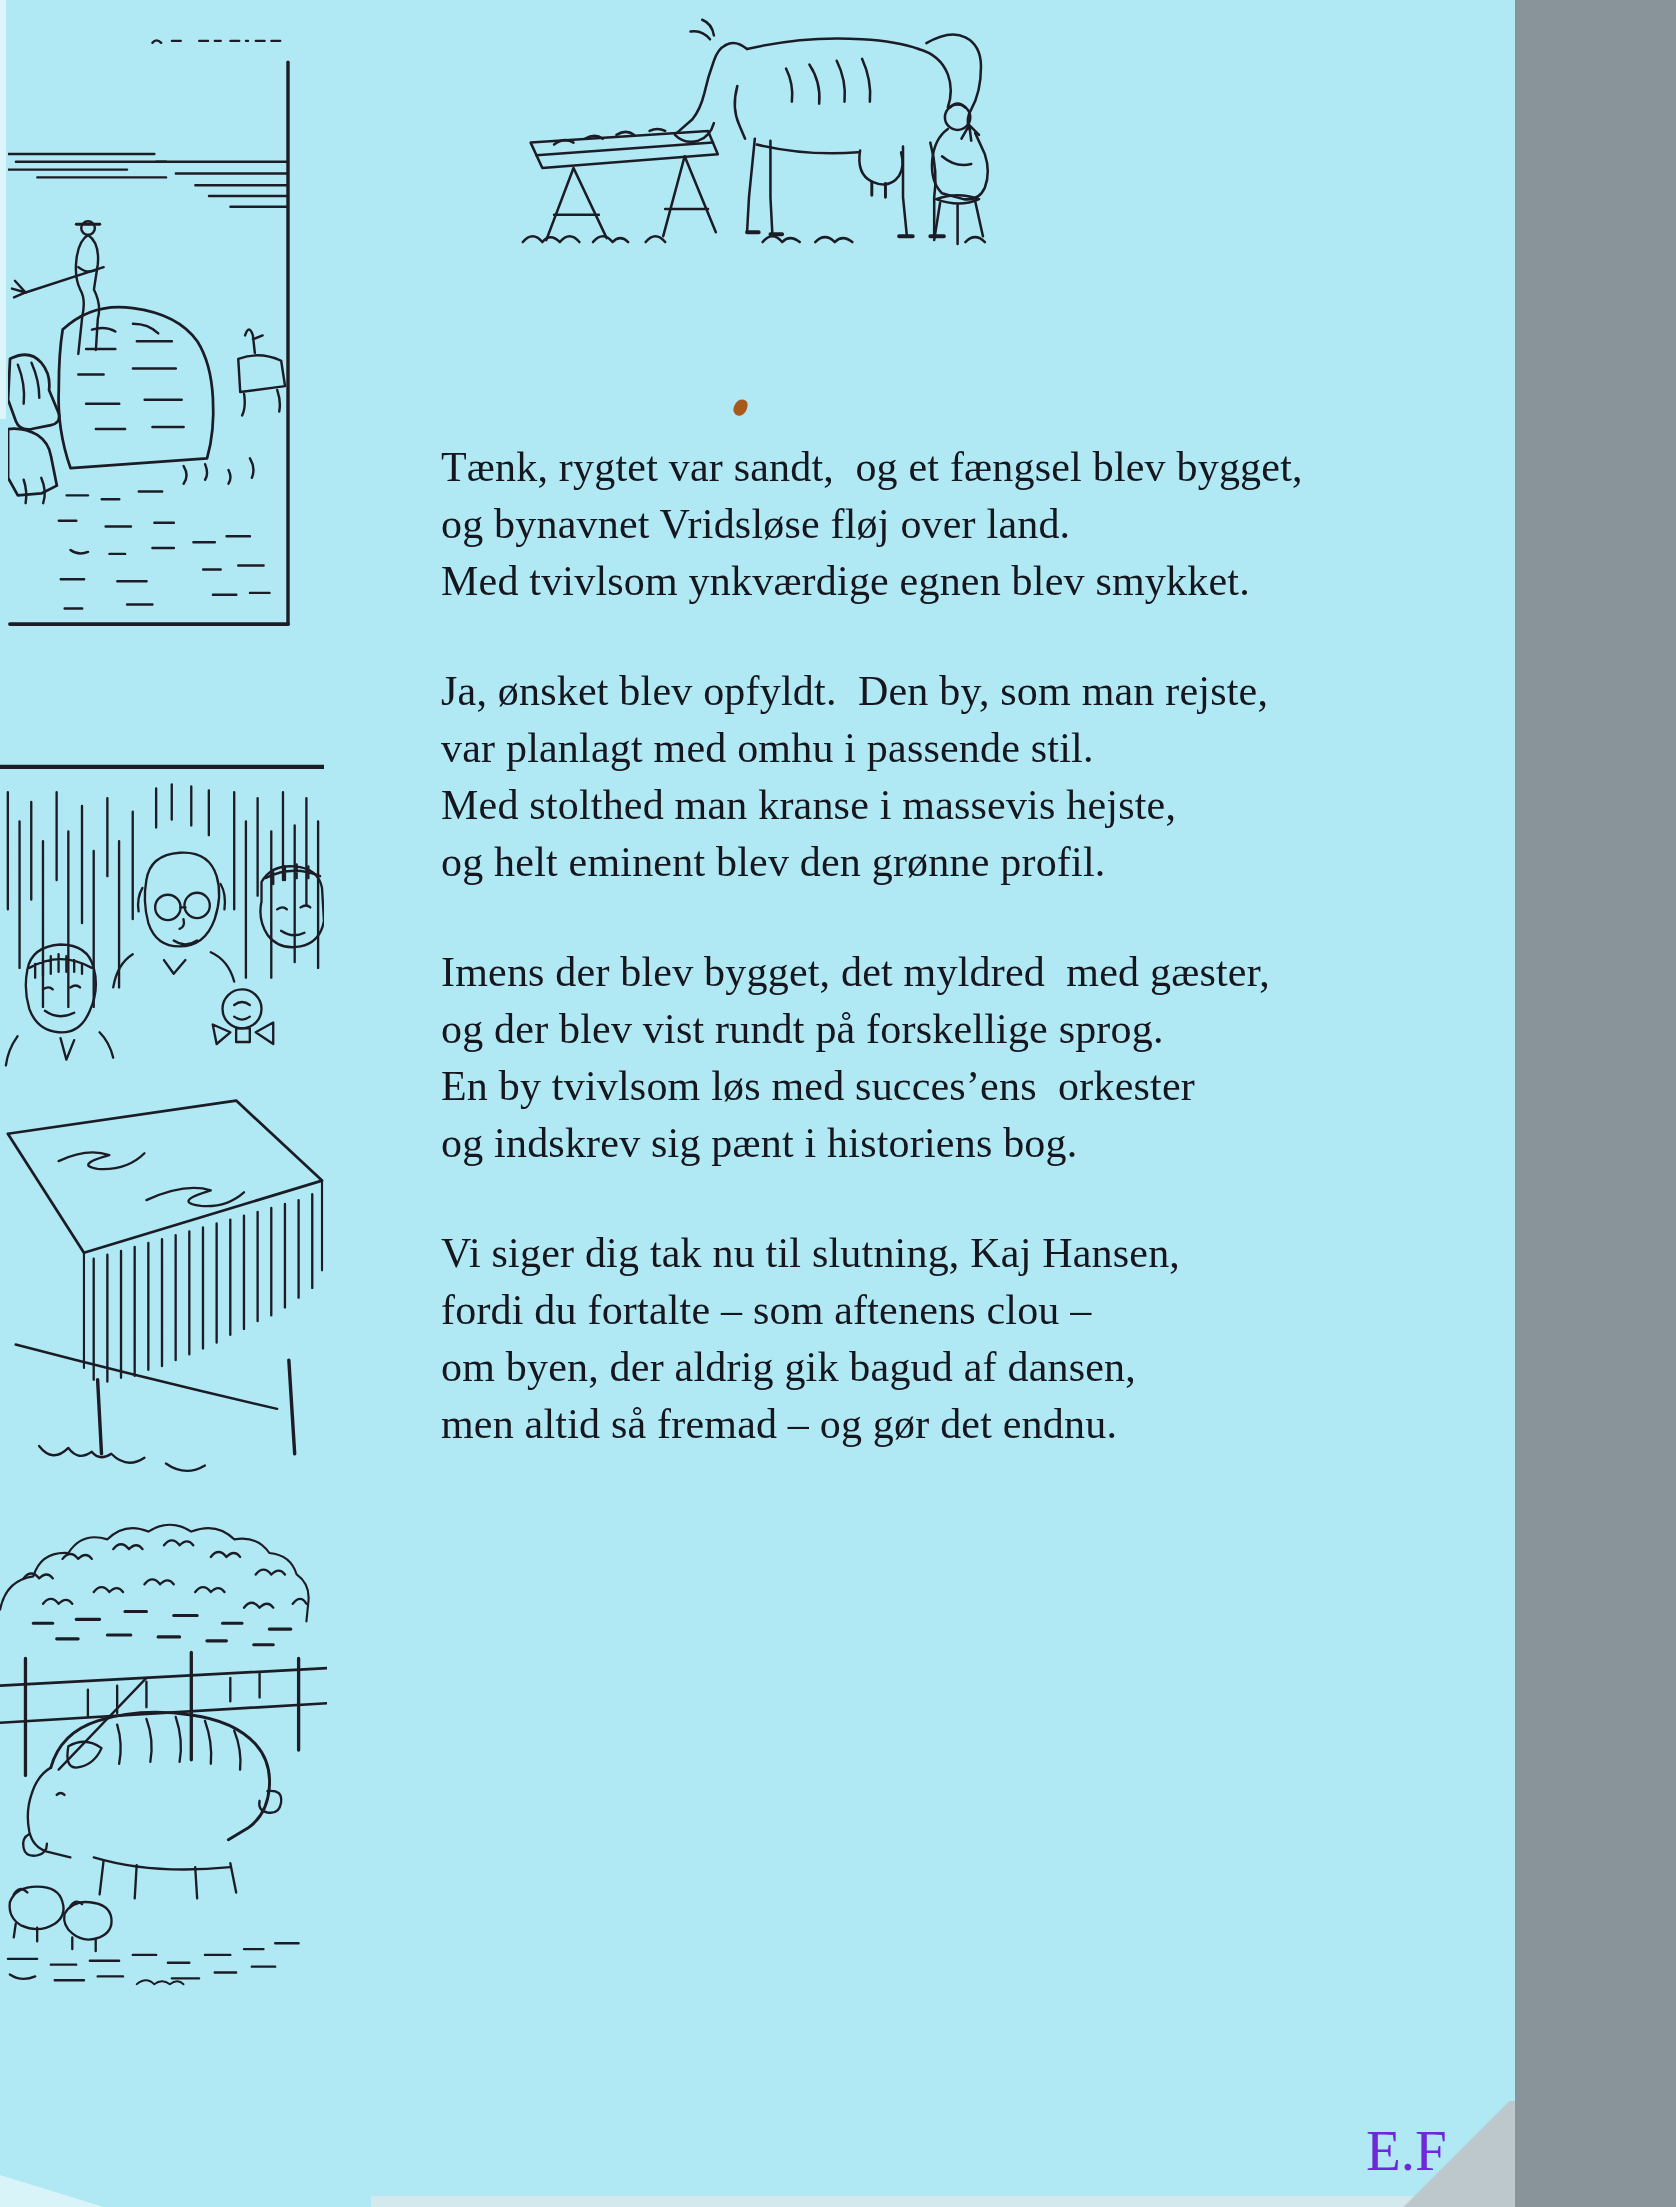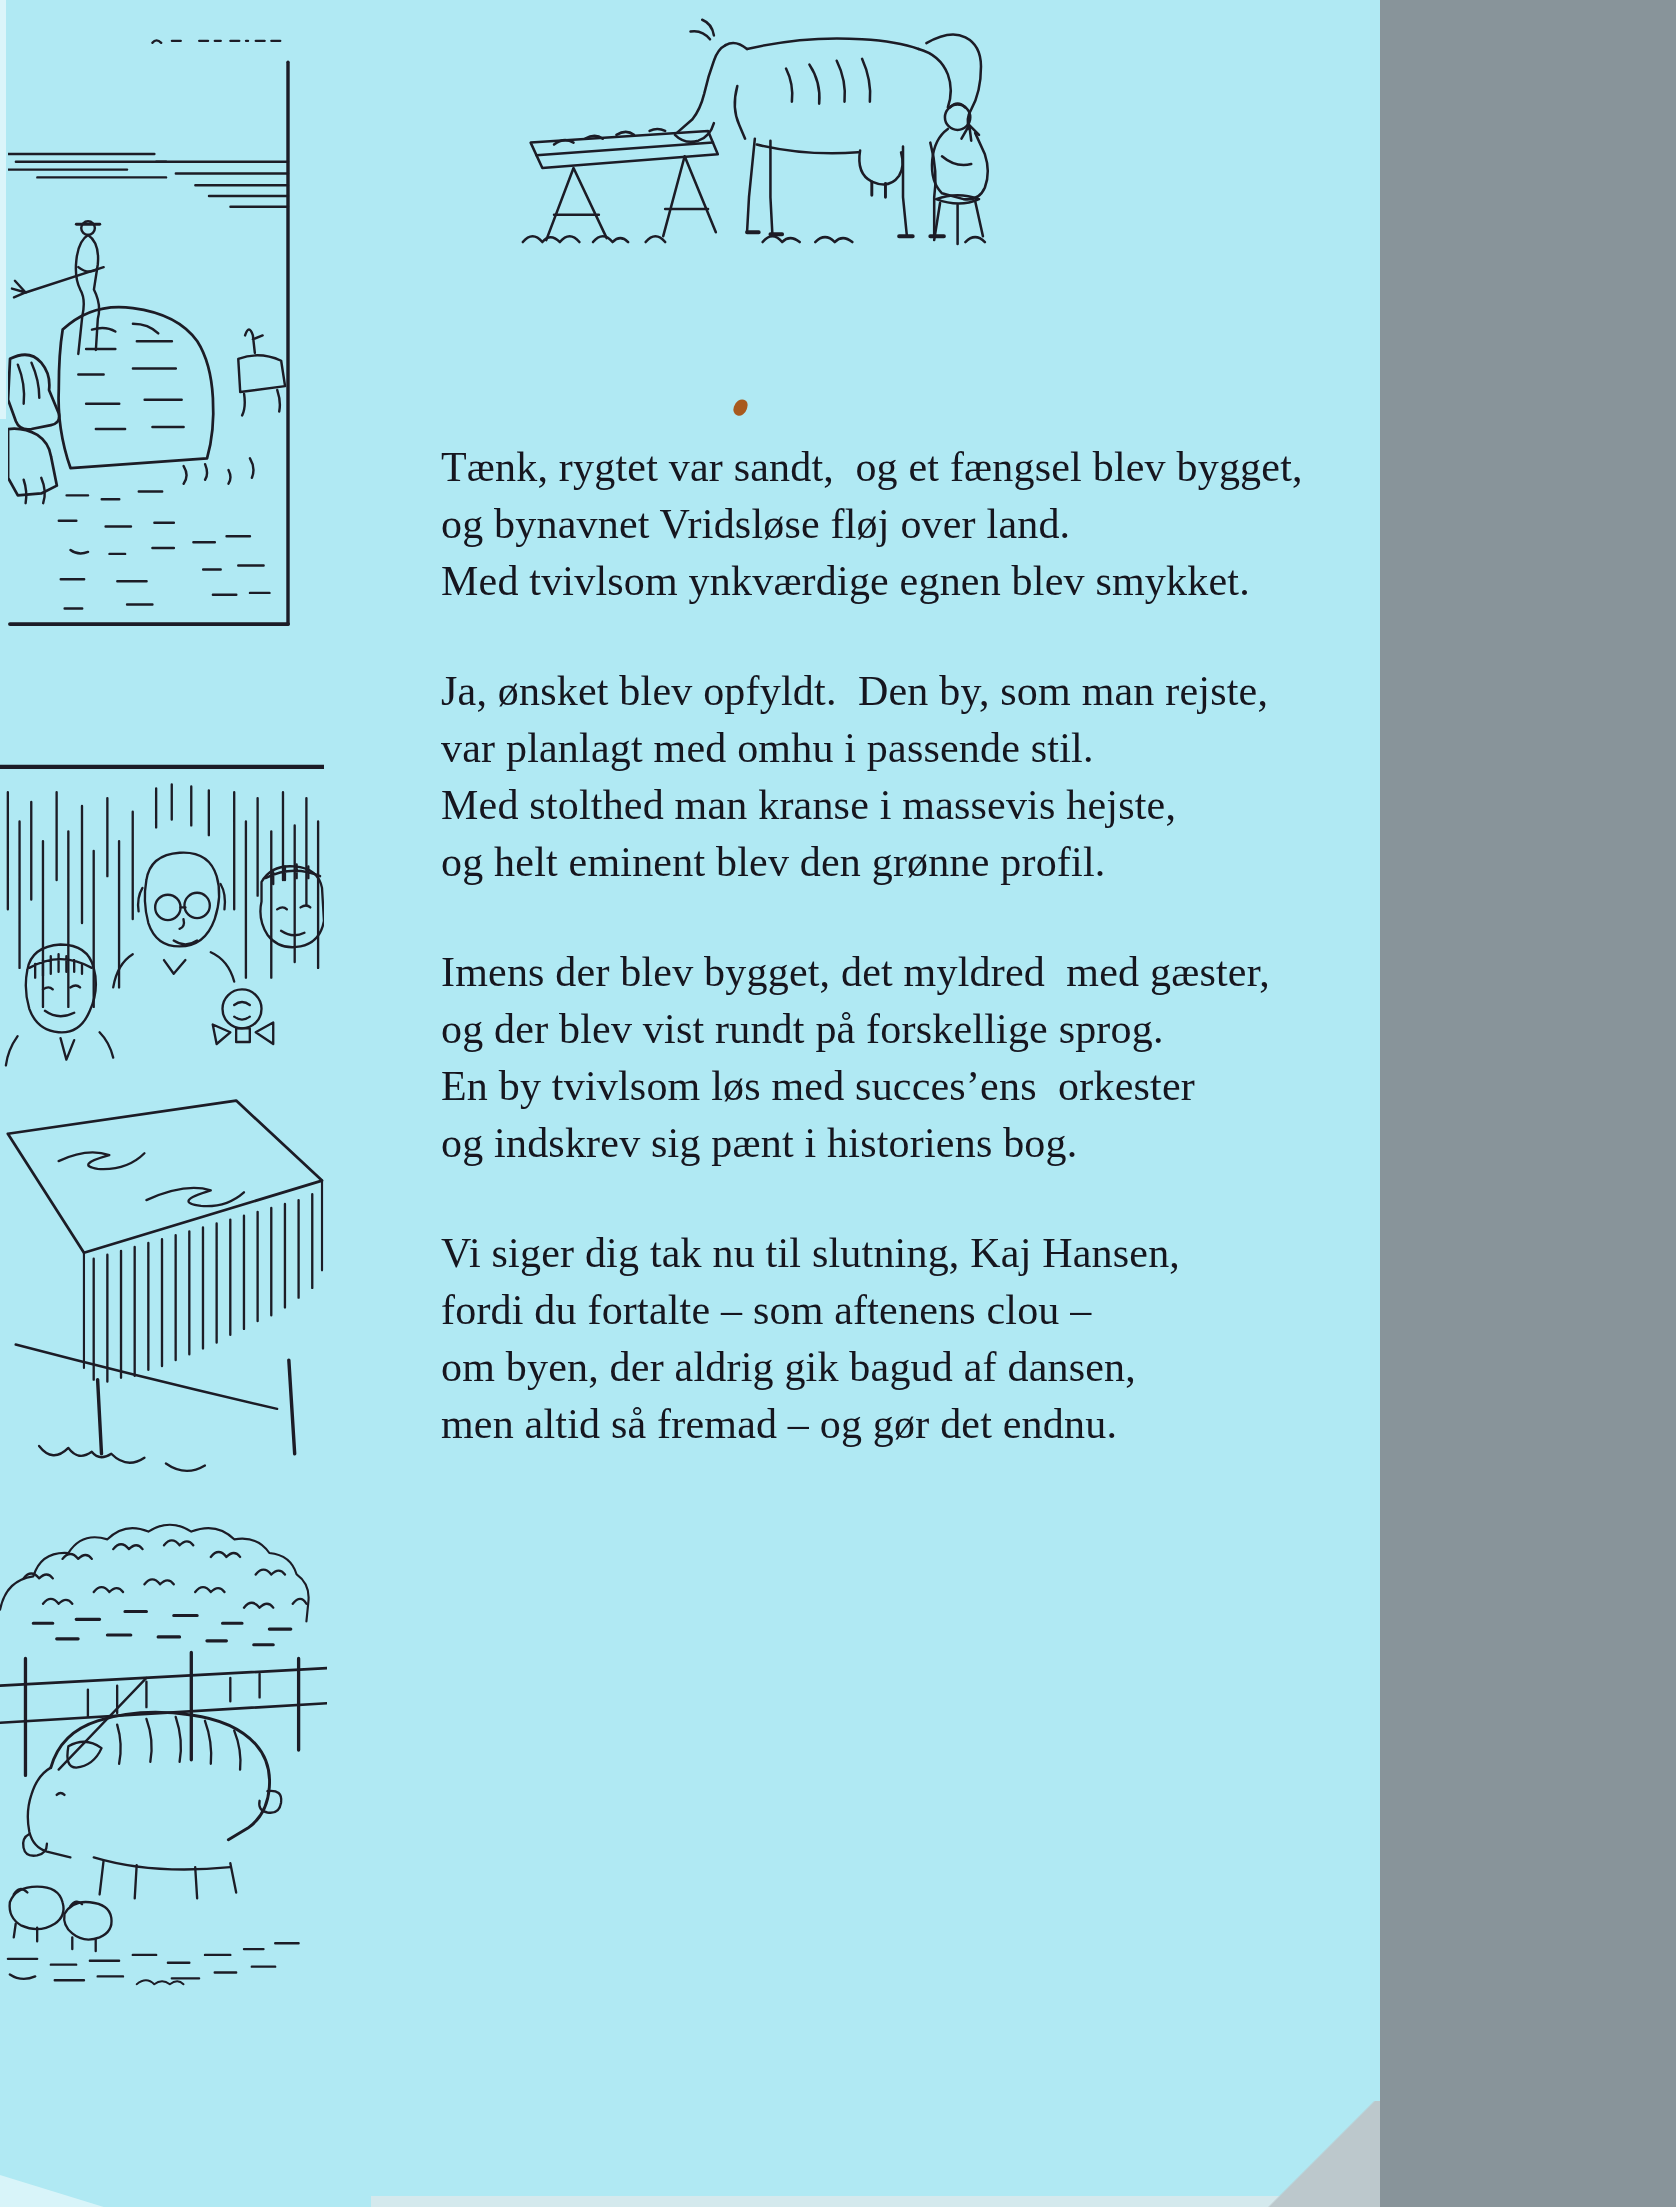--- a/index.html
+++ b/index.html
@@ -1,18 +1,18 @@
 <!DOCTYPE html>
 <html><head>
 <meta charset="utf-8">
 <style>
   html,body{margin:0;padding:0;background:#88949a;}
   .page{
     position:relative;
-    width:1380px;height:2208px;
+    width:1515px;height:2208px;
     background:#b0e9f3;
     overflow:hidden;
     font-family:"Liberation Serif","DejaVu Serif",serif;
     color:#1c1c26;
   }
   .illus{position:absolute;}
   .illus svg{display:block;width:100%;height:100%;}
   .poem{position:absolute;left:441px;top:439px;}
   .stanza{margin:0 0 53px 0;}
   .line{

